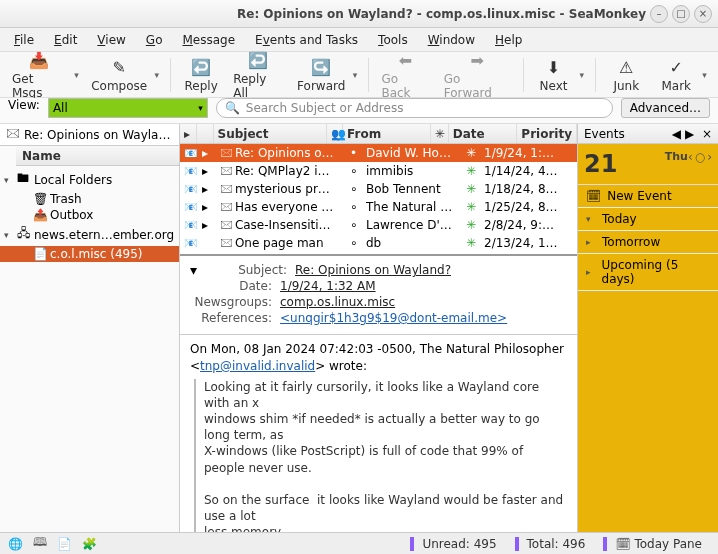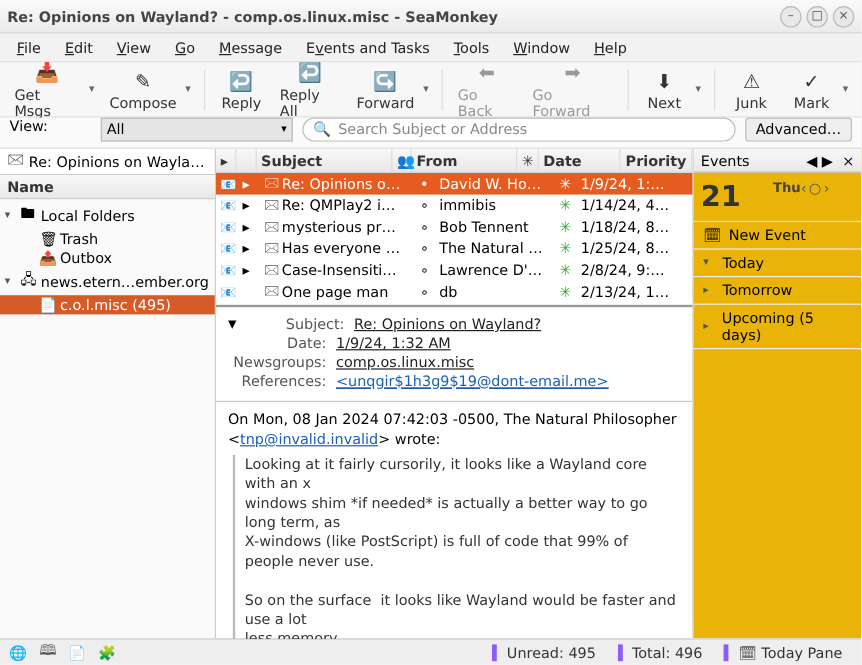--- a/index.html
+++ b/index.html
@@ -1,42 +1,42 @@
 <!DOCTYPE html>
 <html><head>
 <meta charset="utf-8">
 <style>
 * { box-sizing: border-box; margin: 0; padding: 0; font-family: "DejaVu Sans", "Liberation Sans", Arial, sans-serif; font-size: 12px; }
 body { width: 718px; height: 554px; background: #f5f5f5; display: flex; flex-direction: column; overflow: hidden; }
 
 .titlebar { height: 28px; background: linear-gradient(#fafafa,#eaeaea); display: flex; align-items: center; padding: 0 6px; border-bottom: 1px solid #ccc; }
-.title-text { flex: 1; text-align: left; font-weight: bold; color: #444; white-space: nowrap; overflow: hidden; }
+.title-text { flex: 1; text-align: right; font-weight: bold; color: #444; white-space: nowrap; overflow: hidden; }
 .wc-btn { width: 18px; height: 18px; border-radius: 50%; background: #e8e8e8; border: 1px solid #bbb; margin-left: 4px; display:flex; align-items:center; justify-content:center; font-size:10px; color:#555;}
 
 .menubar { height: 24px; display: flex; align-items: center; padding: 0 6px; gap: 4px; background:#f2f2f2; border-bottom:1px solid #ddd;}
 .menu-item { padding: 2px 8px; color:#222; }
 .menu-item u { text-decoration: underline; }
 
 .toolbar { height: 46px; display:flex; align-items:center; padding:0 6px; gap:2px; background:#f7f7f7; border-bottom:1px solid #ddd;}
 .tool-btn { display:flex; flex-direction:column; align-items:center; padding: 2px 6px; min-width:48px; color:#333; }
 .tool-btn .ico { width:22px; height:22px; display:flex; align-items:center; justify-content:center; font-size:16px; }
 .tool-btn.disabled { color:#999; }
 .tool-sep { width:1px; height:34px; background:#ddd; margin:0 4px;}
 .drop { width:10px; font-size:9px; color:#666; align-self:center;}
 
 .viewbar { height:26px; display:flex; align-items:flex-start; padding:0 8px; gap:8px; background:#fafafa; border-bottom:1px solid #ddd;}
-.select { border:1px solid #bbb; background:#e5e5e5; padding:2px 4px; display:flex; align-items:center; gap:4px;margin-left:36px;}
+.select { border:1px solid #bbb; background:#84cc16; padding:2px 4px; display:flex; align-items:center; gap:4px;}
 .search-box { flex:1; border:1px solid #bbb; border-radius:10px; background:#fff; padding:2px 8px; display:flex; align-items:center; gap:6px; color:#888;}
 .adv-btn { border:1px solid #bbb; background:#eee; padding:2px 8px; border-radius:3px; }
 
 .main { flex:1; display:flex; overflow:hidden; }
 .left-col { width:180px; display:flex; flex-direction:column; border-right:1px solid #ccc; background:#fafafa;}
 .tab-strip { height:22px; display:flex; border-bottom:1px solid #ccc; background:#eee; }
 .tab { display:flex; align-items:center; padding:0 6px; gap:4px; border-right:1px solid #ccc; background:#fff; max-width:180px; }
-.col-head { height:20px; background:linear-gradient(#f8f8f8,#e8e8e8); border-bottom:1px solid #ccc; display:flex; align-items:center; padding:0 6px; font-weight:bold; color:#333;}
+.col-head { height:20px; background:linear-gradient(#f8f8f8,#e8e8e8); border-bottom:1px solid #ccc; display:flex; align-items:center; padding:0 6px; font-weight:bold; color:#333;margin-left:16px;}
 .folder-tree { flex:1; padding:2px 0; }
 .tree-row { display:flex; align-items:center; padding:1px 4px; gap:3px; white-space:nowrap; overflow:hidden;}
 .tree-row.selected { background:#d75b27; color:#fff; }
 .twisty { width:10px; font-size:9px; color:#555;}
 .tree-ico { width:14px; }
 .center-col { flex:1; display:flex; flex-direction:column; border-right:1px solid #ccc; background:#fff; min-width:0;}
 .thread-head { height:20px; display:flex; background:linear-gradient(#f8f8f8,#e8e8e8); border-bottom:1px solid #ccc; }
 .th-cell { padding:0 4px; display:flex; align-items:center; border-right:1px solid #ddd; font-weight:bold; color:#333;}
 .thread-list { height:112px; overflow:auto; border-bottom:2px solid #999;}
 .msg-row { height:18px; display:flex; align-items:center; }
@@ -404,21 +404,21 @@
       <span>Events</span>
       <span>
         <span>◀</span>
         <span>▶</span>
         <span style="margin-left:4px">×</span>
       </span>
     </div>
     <div class="date-box">
       <div class="big-day">21</div>
       <div style="flex:1">
-        <div style="display:flex;justify-content:center">
+        <div style="display:flex;justify-content:flex-end">
           <span class="date-info" style="font-weight:bold">Thu</span>
           <span class="date-nav">
               <span>‹</span> 
               <span>○</span> 
               <span>›</span>
             </span>
         </div>
       </div>
     </div>
     <div class="ev-item">

